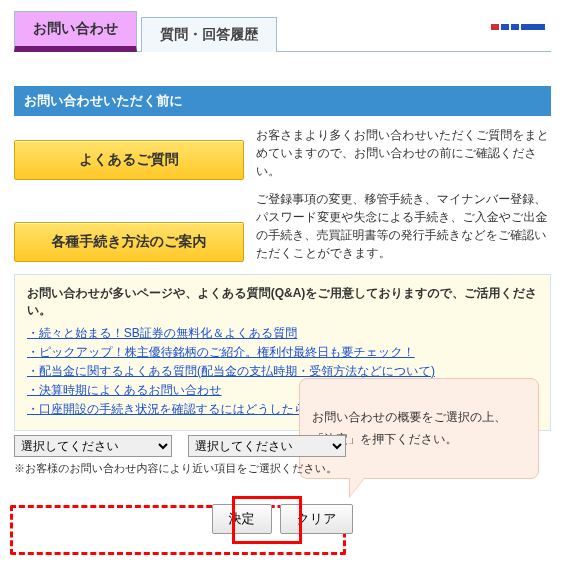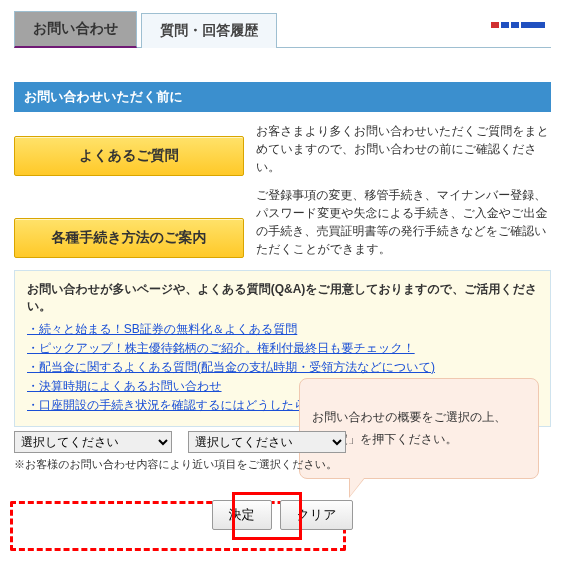--- a/index.html
+++ b/index.html
@@ -29,22 +29,22 @@
     color: #333;
     border: 1px solid #9ebfd1;
     border-bottom: none;
     background: #f2f7fb;
     margin-right: 4px;
     position: relative;
     top: 1px;
     cursor: pointer;
   }
   .tab.active {
-    background: #a3a3a3;
-    border-bottom: 2px solid #701a75;
+    background: #f0abfc;
+    border-bottom: 6px solid #701a75;
     color: #333;
   }
   .tab.inactive {
     background: #f2f7fb;
     color: #444;
   }
   .logo-slot {
     margin-left: auto;
     align-self: center;
     padding-bottom: 4px;

